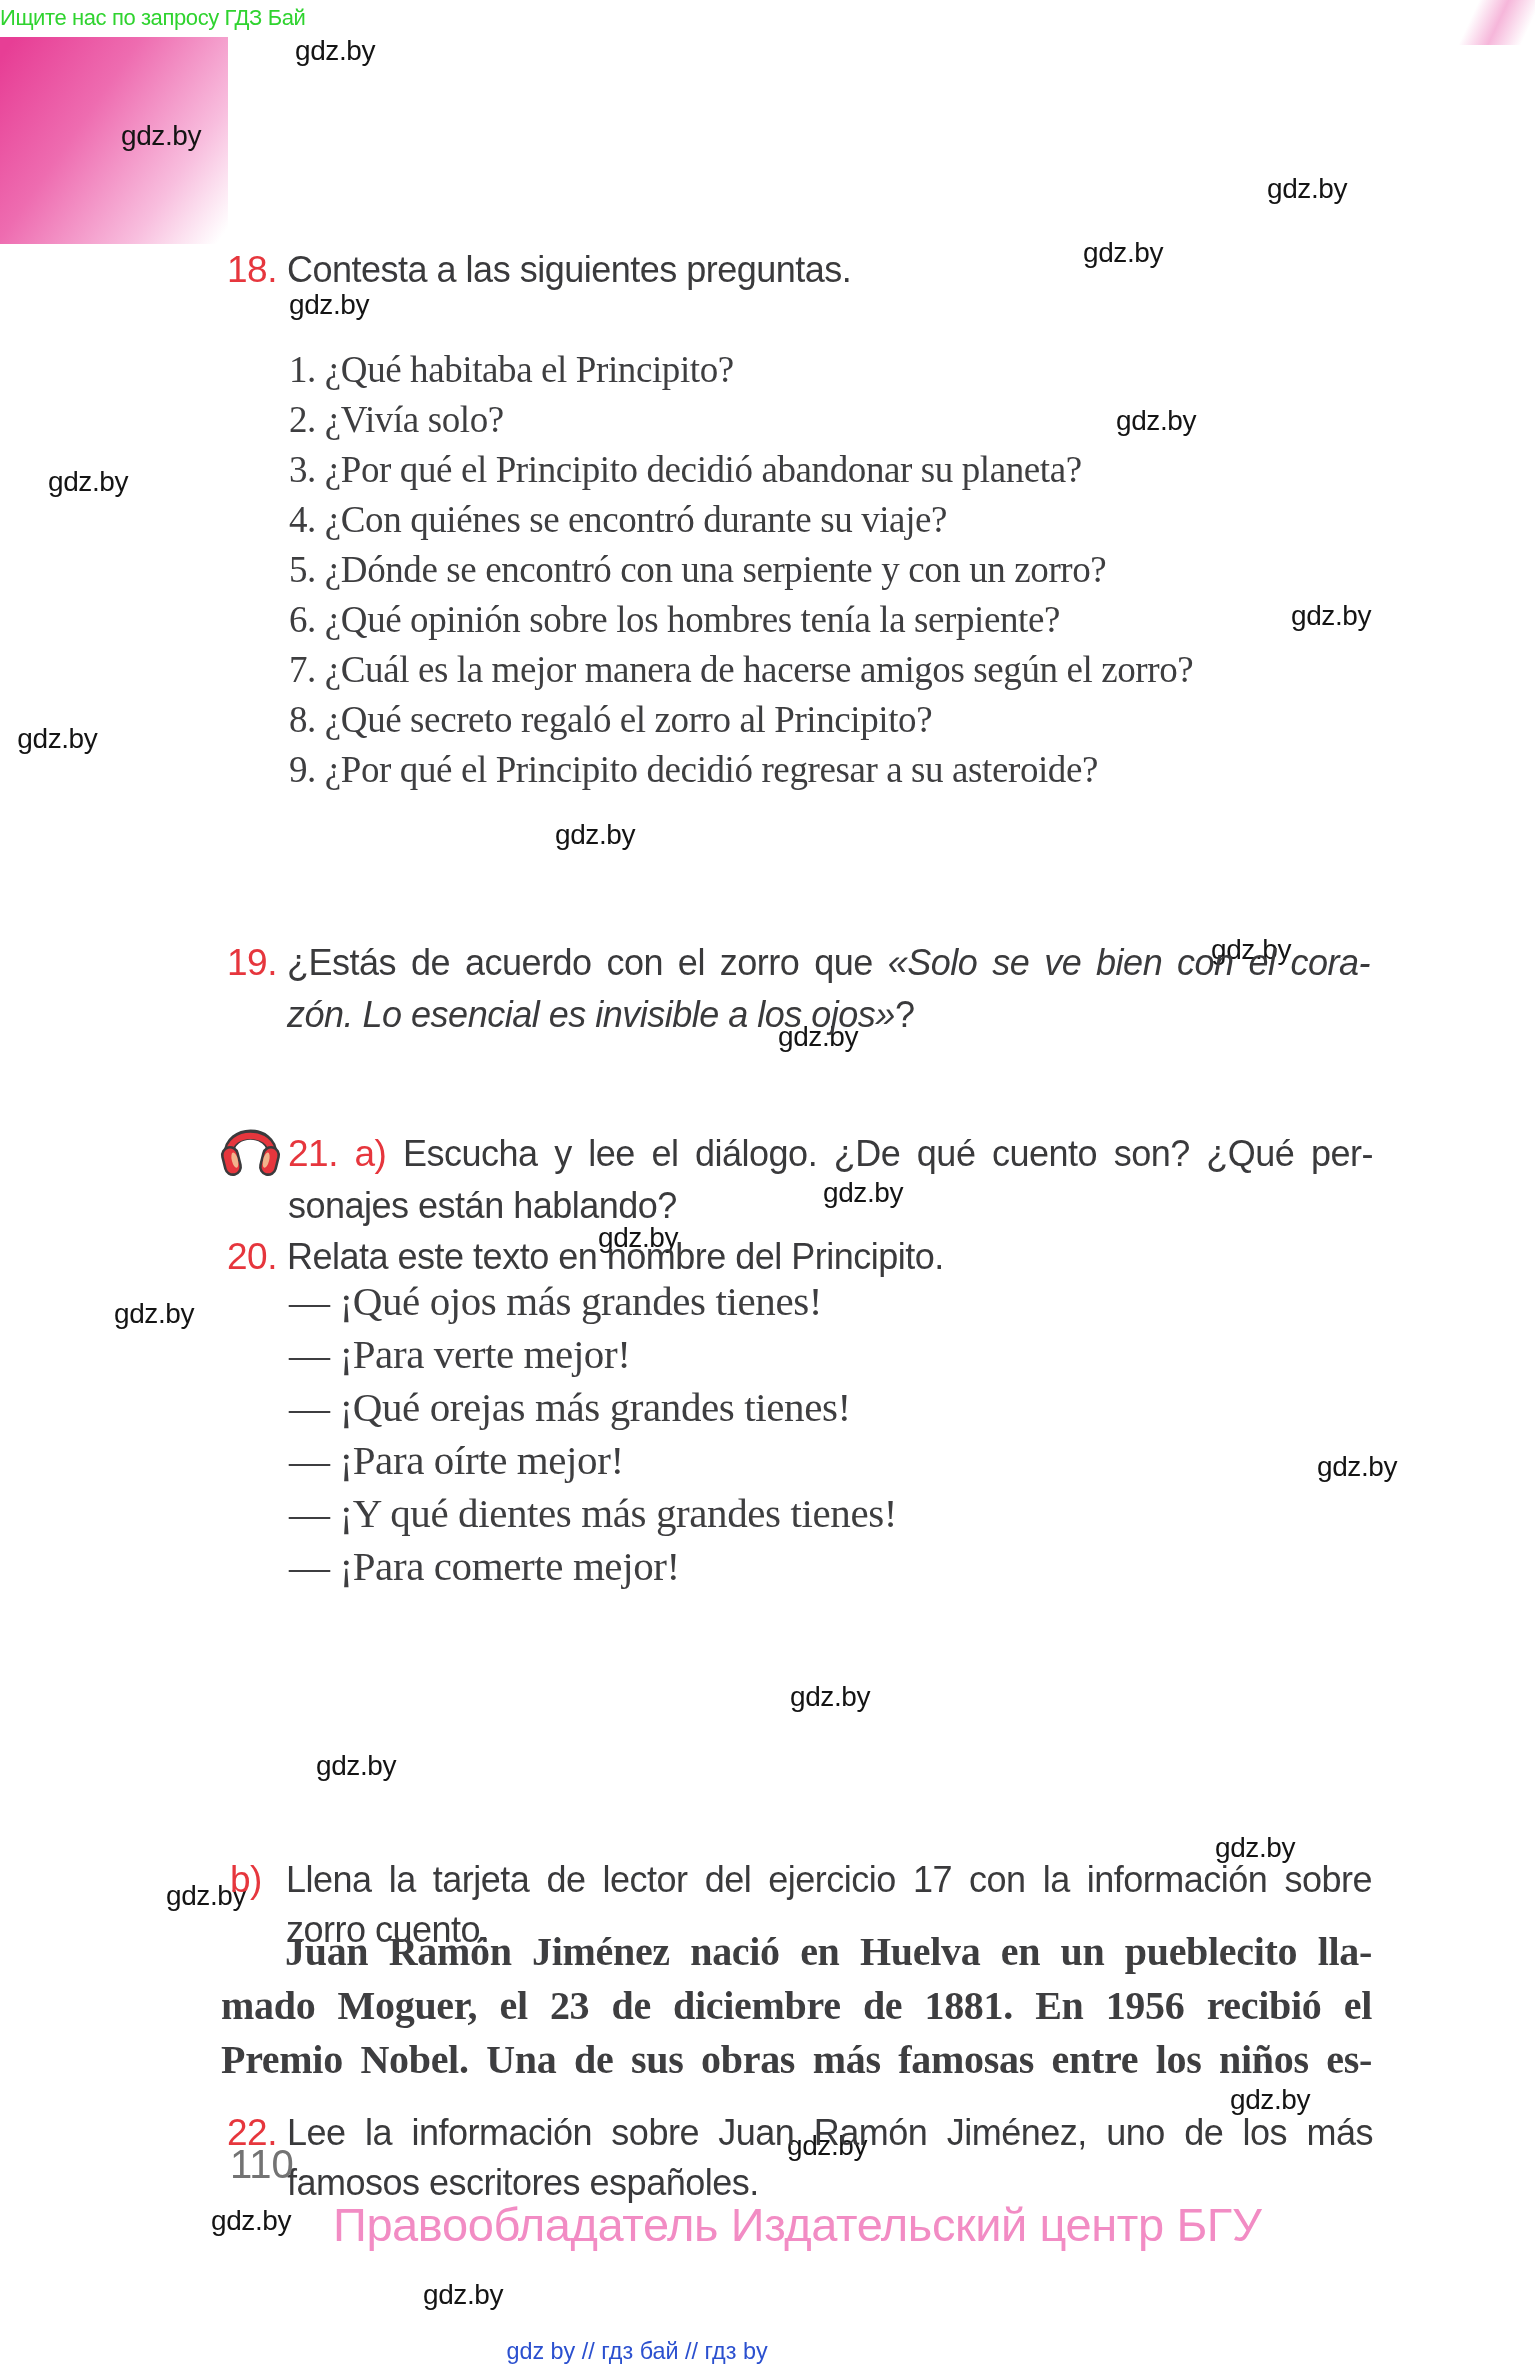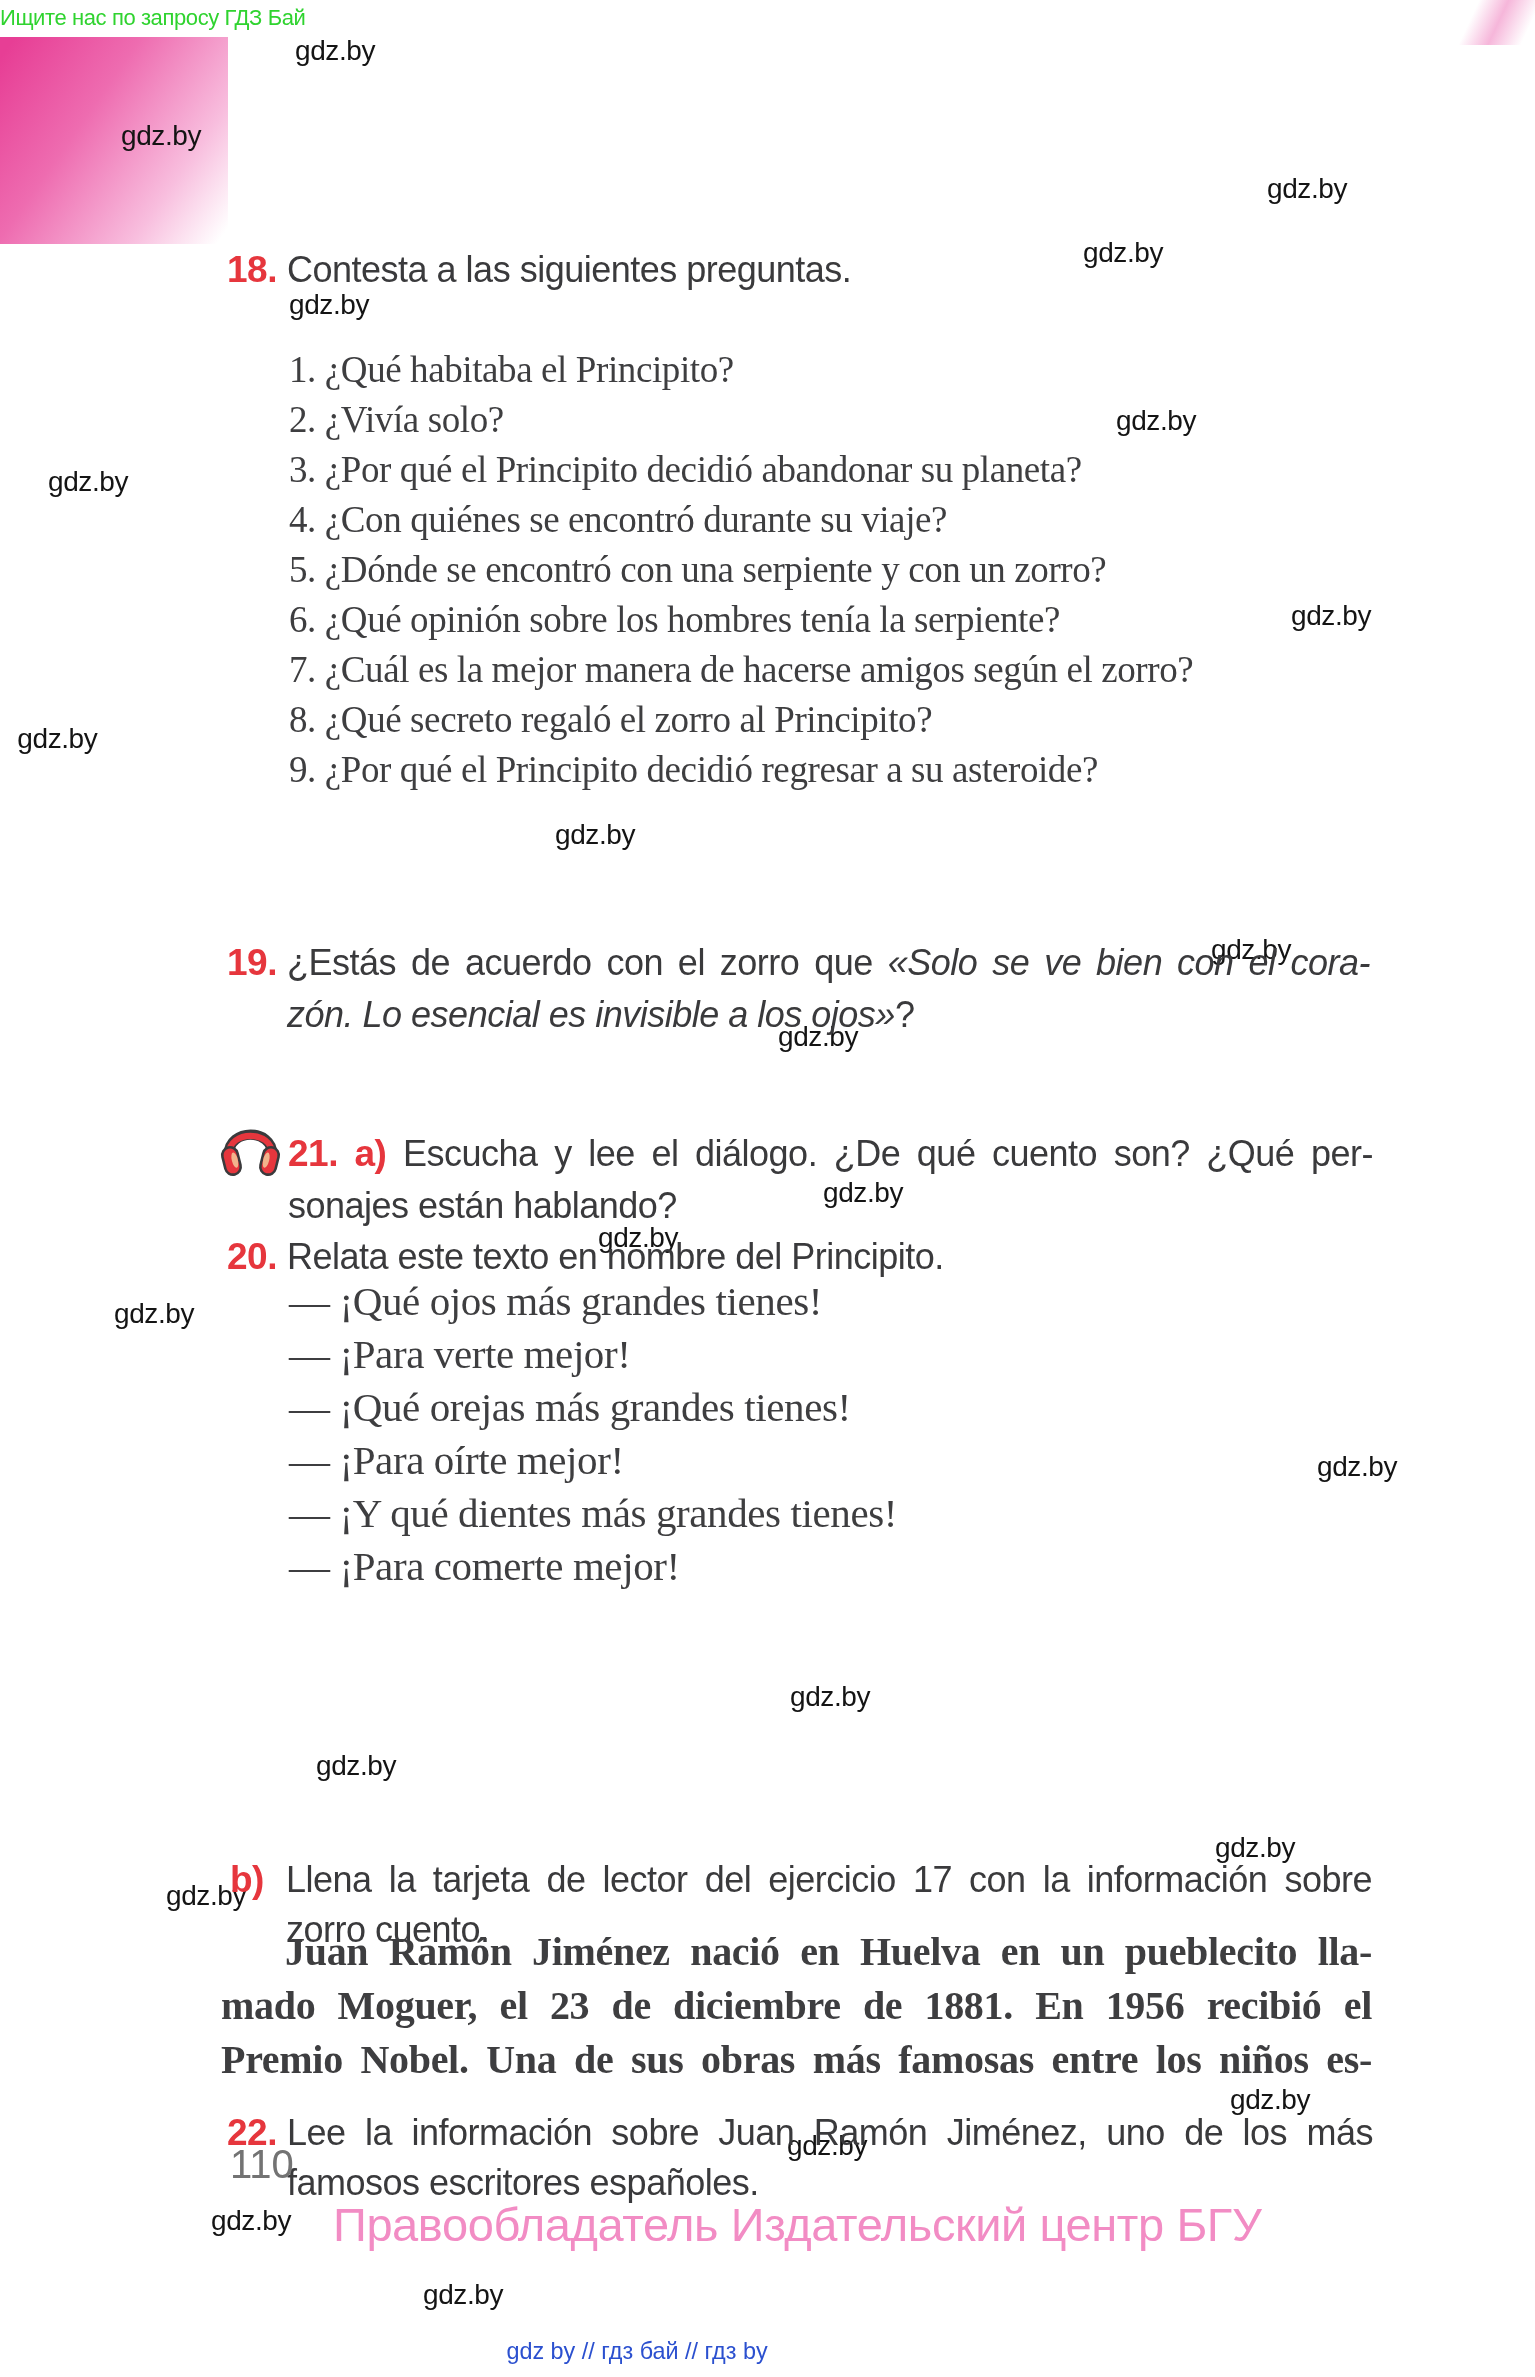--- a/index.html
+++ b/index.html
@@ -13,21 +13,21 @@
   .corner-swoosh{right:0;top:0;width:97px;height:45px;
     background:linear-gradient(115deg,rgba(255,255,255,0) 35%,#f6b6da 60%,rgba(255,255,255,0) 88%);}
 
   .banner-green{top:5.2px;left:0;width:1410px;text-align:left;
     font-size:22px;letter-spacing:-0.4px;color:#2fd32f;}
 
   .wm{font-size:28px;color:#141414;letter-spacing:-0.4px;white-space:nowrap;}
 
   
   .ex{white-space:nowrap;}
-  .num{color:#e6363d;font-weight:bold;}
+  .num{color:#e6363d;font-weight:normal;}
   .sans{font-size:36px;letter-spacing:-0.5px;color:#3a3a3c;line-height:49px;}
   .sans .num{font-size:37px;}
   .hang{position:relative;}
   .hang .num{position:absolute;left:0;top:0;}
   .hang .body{margin-left:60px;}
   .stretch{display:block;text-align:justify;text-align-last:justify;white-space:normal;}
 
   .serif{font-family:"Liberation Serif",serif;color:#3e3e40;}
   .qlist{font-size:37px;letter-spacing:-0.4px;line-height:50px;}
   .dlg{font-size:41px;letter-spacing:-0.4px;line-height:53px;}

